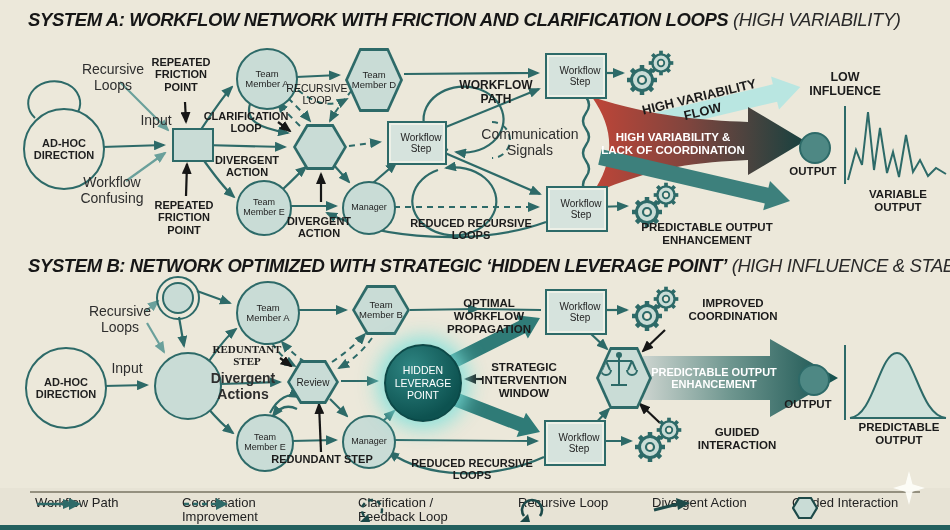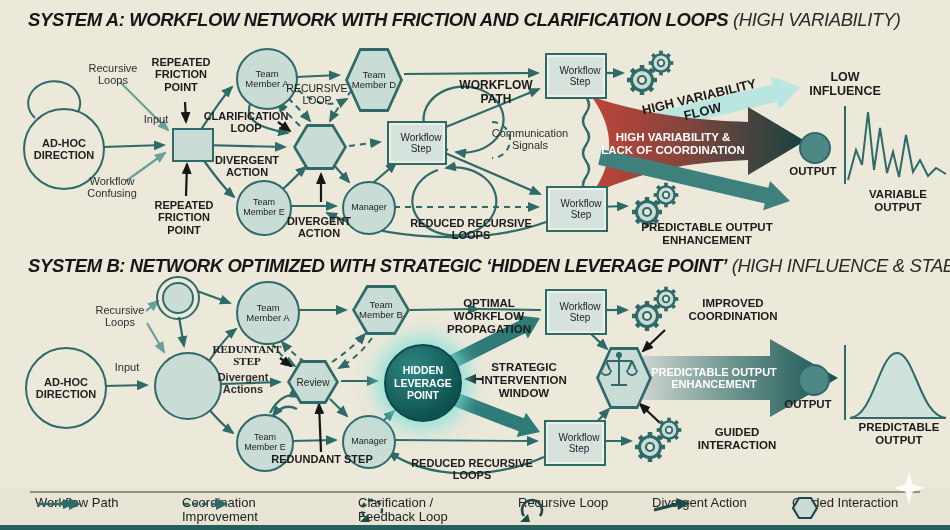--- a/index.html
+++ b/index.html
@@ -2,39 +2,39 @@
 <html><head>
 <meta charset="utf-8">
 <style>
   html,body{margin:0;padding:0;background:#d8d4c6;}
   #stage{position:relative;width:950px;height:530px;background:#ece8da;overflow:hidden;
          font-family:"Liberation Sans",sans-serif;}
   .title{position:absolute;font-weight:bold;font-size:18.5px;letter-spacing:-0.4px;color:#161616;white-space:nowrap;font-style:italic;}
   .title .suffix{font-weight:400;color:#2a2a2a;}
   .lbl{position:absolute;text-align:center;line-height:1.13;color:#1b1b1b;}
   .bold{font-weight:bold;font-size:11px;}
-  .plain{font-weight:400;font-size:11px;color:#2e2e2e;}
+  .plain{font-weight:400;font-size:14px;color:#2e2e2e;}
   .small{font-size:10.5px;}
   .white{color:#ffffff;}
   .node-circle{position:absolute;border-radius:50%;border:2.5px solid #2d6a68;background:#c9dcd6;
      display:flex;align-items:center;justify-content:center;text-align:center;line-height:1.1;color:#1f1f1f;}
   .cream{background:#ece8da;}
   .hex{position:absolute;background:#2d6a68;clip-path:polygon(25% 0,75% 0,100% 50%,75% 100%,25% 100%,0 50%);}
   .hex .in{position:absolute;inset:3px;background:#c9dcd6;clip-path:polygon(25% 0,75% 0,100% 50%,75% 100%,0% 100%,0 50%);
      clip-path:polygon(25% 0,75% 0,100% 50%,75% 100%,25% 100%,0 50%);
      display:flex;align-items:center;justify-content:center;text-align:center;line-height:1.1;color:#1f1f1f;}
   .step{position:absolute;border:2.5px solid #2d6a68;background:#d6e3dd;box-shadow:inset 0 0 0 2px #edf0e7;
      display:flex;align-items:center;justify-content:center;text-align:center;line-height:1.1;
      font-size:10px;color:#1f1f1f;padding-left:8px;}
   .outputdot{position:absolute;width:28px;height:28px;border-radius:50%;background:#4e8884;border:2.5px solid #2d6a68;}
   #hlp{position:absolute;left:384px;top:344px;width:74px;height:74px;border-radius:50%;
      background:radial-gradient(circle at 35% 30%, #2f8683, #0d5250 72%);
      border:2px solid #0b4a49;box-shadow:0 0 20px 7px rgba(122,224,219,0.85);
      display:flex;align-items:center;justify-content:center;text-align:center;
-     font-weight:bold;font-size:10.5px;color:#fff;line-height:1.2;}
+     font-weight:normal;font-size:10.5px;color:#fff;line-height:1.2;}
   #dblc{position:absolute;left:156px;top:276px;width:40px;height:40px;border-radius:50%;border:2.5px solid #2d6a68;}
   #dblc .in{position:absolute;inset:4px;border-radius:50%;background:#c9dcd6;border:2.5px solid #2d6a68;}
   #legend{position:absolute;left:0;top:488px;width:950px;height:37px;background:#e7e3d5;}
   #legend .rule{position:absolute;left:30px;top:3px;width:890px;height:1.5px;background:#94907f;}
   .leg-item{position:absolute;top:8px;display:flex;align-items:center;gap:7px;}
   .leg-item .txt{font-size:13px;color:#222;line-height:1.05;}
   #bottombar{position:absolute;left:0;top:525px;width:950px;height:5px;background:#24605e;}
   #sparkle{position:absolute;left:893px;top:471px;width:32px;height:34px;background:#fdfdf8;opacity:.95;
      clip-path:polygon(50% 0,61% 39%,100% 50%,61% 61%,50% 100%,39% 61%,0 50%,39% 39%);}
   svg{position:absolute;left:0;top:0;}

